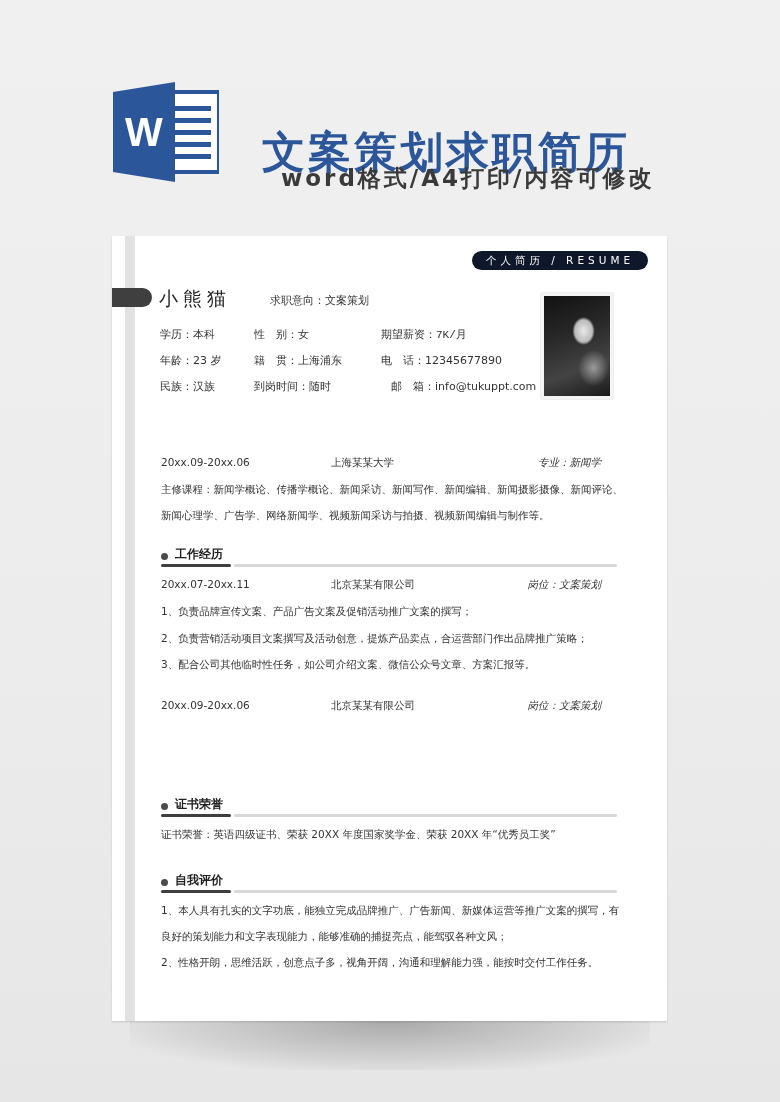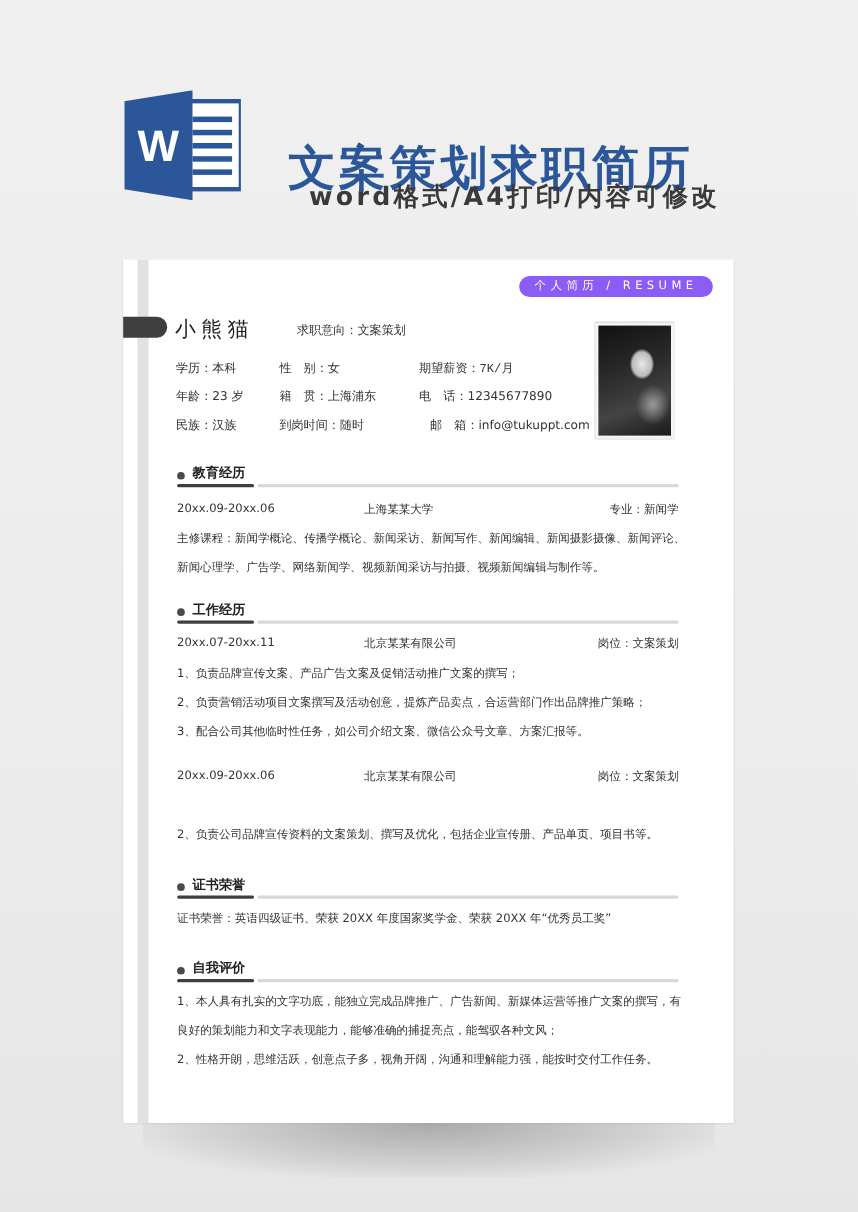--- a/index.html
+++ b/index.html
@@ -30,21 +30,21 @@
     position: absolute; left: 112px; top: 236px; width: 555px; height: 785px;
     background: #fff; box-shadow: 0 1px 2px rgba(0,0,0,0.15);
   }
   .side-bar { position: absolute; left: 13px; top: 0; width: 10px; height: 785px; background: #e2e2e2; }
   .name-tab {
     position: absolute; left: 0; top: 52px; width: 40px; height: 19px;
     background: #3f3f3f; border-radius: 0 10px 10px 0;
   }
   .resume-pill {
     position: absolute; left: 360px; top: 15px; width: 176px; height: 19px;
-    background: #8b5cf6; border-radius: 10px; color: #fff;
+    background: #0f172a; border-radius: 10px; color: #fff;
     font-size: 10.5px; letter-spacing: 4px; text-align: center; line-height: 19px;
     white-space: nowrap;
   }
   .name { position: absolute; left: 47px; top: 50px; font-size: 19px; color: #222; letter-spacing: 5px; }
   .intent { position: absolute; left: 158px; top: 57px; font-size: 11px; color: #333; white-space: nowrap; }
   .info { position: absolute; font-size: 11px; color: #333; white-space: nowrap; text-align: right; }
   .photo {
     position: absolute; left: 429px; top: 57px; width: 72px; height: 106px;
     background: #f4f4f4; padding: 3px; box-shadow: 0 0 1px #999;
   }
@@ -56,21 +56,21 @@
       linear-gradient(160deg, #111 0%, #2a2a2a 40%, #444 70%, #1a1a1a 100%);
   }
   .section-head { position: absolute; left: 49px; width: 456px; height: 22px; }
   .section-head .dot { position: absolute; left: 0; top: 7px; width: 7px; height: 7px; border-radius: 50%; background: #4a4a4a; }
   .section-head .label { position: absolute; left: 14px; top: 0; font-size: 12px; font-weight: bold; color: #222; }
   .section-head .line-dark { position: absolute; left: 0; top: 18px; width: 70px; height: 3px; background: #3f3f3f; border-radius: 2px; }
   .section-head .line-light { position: absolute; left: 73px; top: 18px; width: 383px; height: 3px; background: #d8d8d8; border-radius: 2px; }
   .row { position: absolute; left: 49px; width: 456px; font-size: 10.5px; color: #333; height: 14px; }
   .row .l { position: absolute; left: 0; white-space: nowrap; }
   .row .c { position: absolute; left: 170px; white-space: nowrap; }
-  .row .r { position: absolute; right: 0; white-space: nowrap; }
+  .row .r { position: absolute; right: 16px; white-space: nowrap; font-style: italic; }
   .para { position: absolute; left: 49px; width: 460px; font-size: 10.5px; color: #333; white-space: nowrap; }
 </style>
 </head>
 <body>
 
 <svg class="word-logo" viewBox="0 0 106 100">
   <rect x="50" y="10" width="56" height="80" fill="#fff" stroke="#2b579a" stroke-width="4"></rect>
   <rect x="62" y="24" width="36" height="5" fill="#2b579a"></rect>
   <rect x="62" y="36" width="36" height="5" fill="#2b579a"></rect>
   <rect x="62" y="48" width="36" height="5" fill="#2b579a"></rect>
@@ -104,26 +104,20 @@
   <div class="info" style="left:269px;top:117px;"><span>电　话：</span><span>12345677890</span></div>
 
   <div class="info" style="left:48px;top:143px;"><span>民族：</span><span>汉族</span></div>
   <div class="info" style="left:142px;top:143px;"><span>到岗时间：</span><span>随时</span></div>
   <div class="info" style="left:269px;top:143px;padding-left:10px;"><span>邮　箱：</span><span>info@tukuppt.com</span></div>
 
   <div class="photo">
       <div class="photo-inner"></div>
     </div>
 
-  <div class="section-head" style="top:186px;">
-    <div class="dot"></div>
-    <div class="label">教育经历</div>
-    <div class="line-dark"></div>
-      <div class="line-light"></div>
-  </div>
   <div class="row" style="top:220px;">
     <span class="l">20xx.09-20xx.06</span>
     <span class="c">上海某某大学</span>
     <span class="r">专业：新闻学</span>
   </div>
   <div class="para" style="top:247px;">主修课程：新闻学概论、传播学概论、新闻采访、新闻写作、新闻编辑、新闻摄影摄像、新闻评论、</div>
   <div class="para" style="top:273px;">新闻心理学、广告学、网络新闻学、视频新闻采访与拍摄、视频新闻编辑与制作等。</div>
 
   <div class="section-head" style="top:310px;">
     <div class="dot"></div>
@@ -138,21 +132,20 @@
   </div>
   <div class="para" style="top:369px;">1、负责品牌宣传文案、产品广告文案及促销活动推广文案的撰写；</div>
   <div class="para" style="top:396px;">2、负责营销活动项目文案撰写及活动创意，提炼产品卖点，合运营部门作出品牌推广策略；</div>
   <div class="para" style="top:422px;">3、配合公司其他临时性任务，如公司介绍文案、微信公众号文章、方案汇报等。</div>
 
   <div class="row" style="top:463px;">
     <span class="l">20xx.09-20xx.06</span>
     <span class="c">北京某某有限公司</span>
     <span class="r">岗位：文案策划</span>
   </div>
-  <div class="para" style="top:516px;">2、负责公司品牌宣传资料的文案策划、撰写及优化，包括企业宣传册、产品单页、项目书等。</div>
 
   <div class="section-head" style="top:560px;">
     <div class="dot"></div>
     <div class="label">证书荣誉</div>
     <div class="line-dark"></div>
       <div class="line-light"></div>
   </div>
   <div class="para" style="top:592px;">证书荣誉：英语四级证书、荣获 20XX 年度国家奖学金、荣获 20XX 年“优秀员工奖”</div>
 
   <div class="section-head" style="top:636px;">

